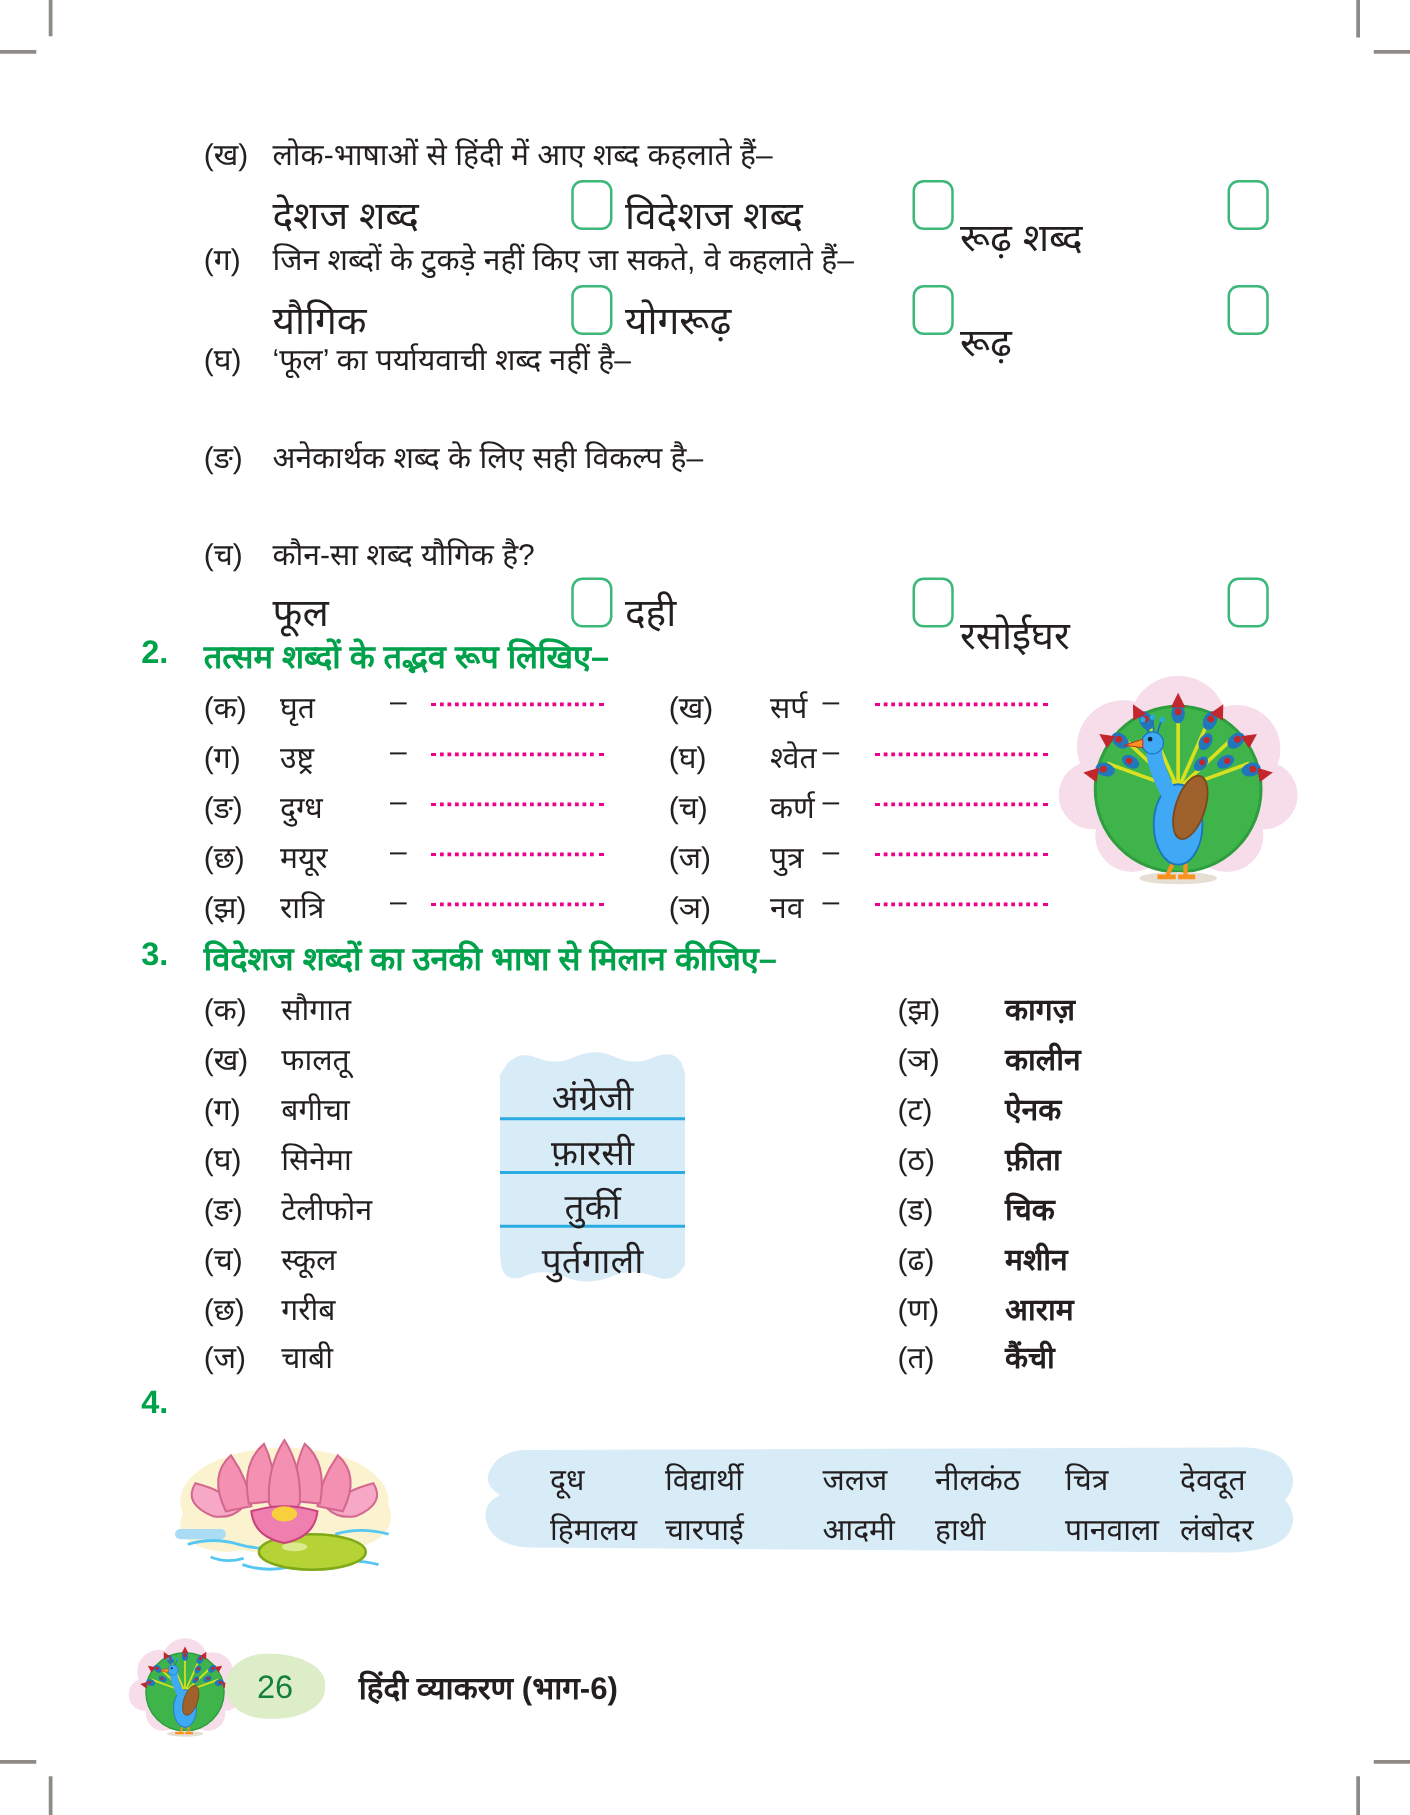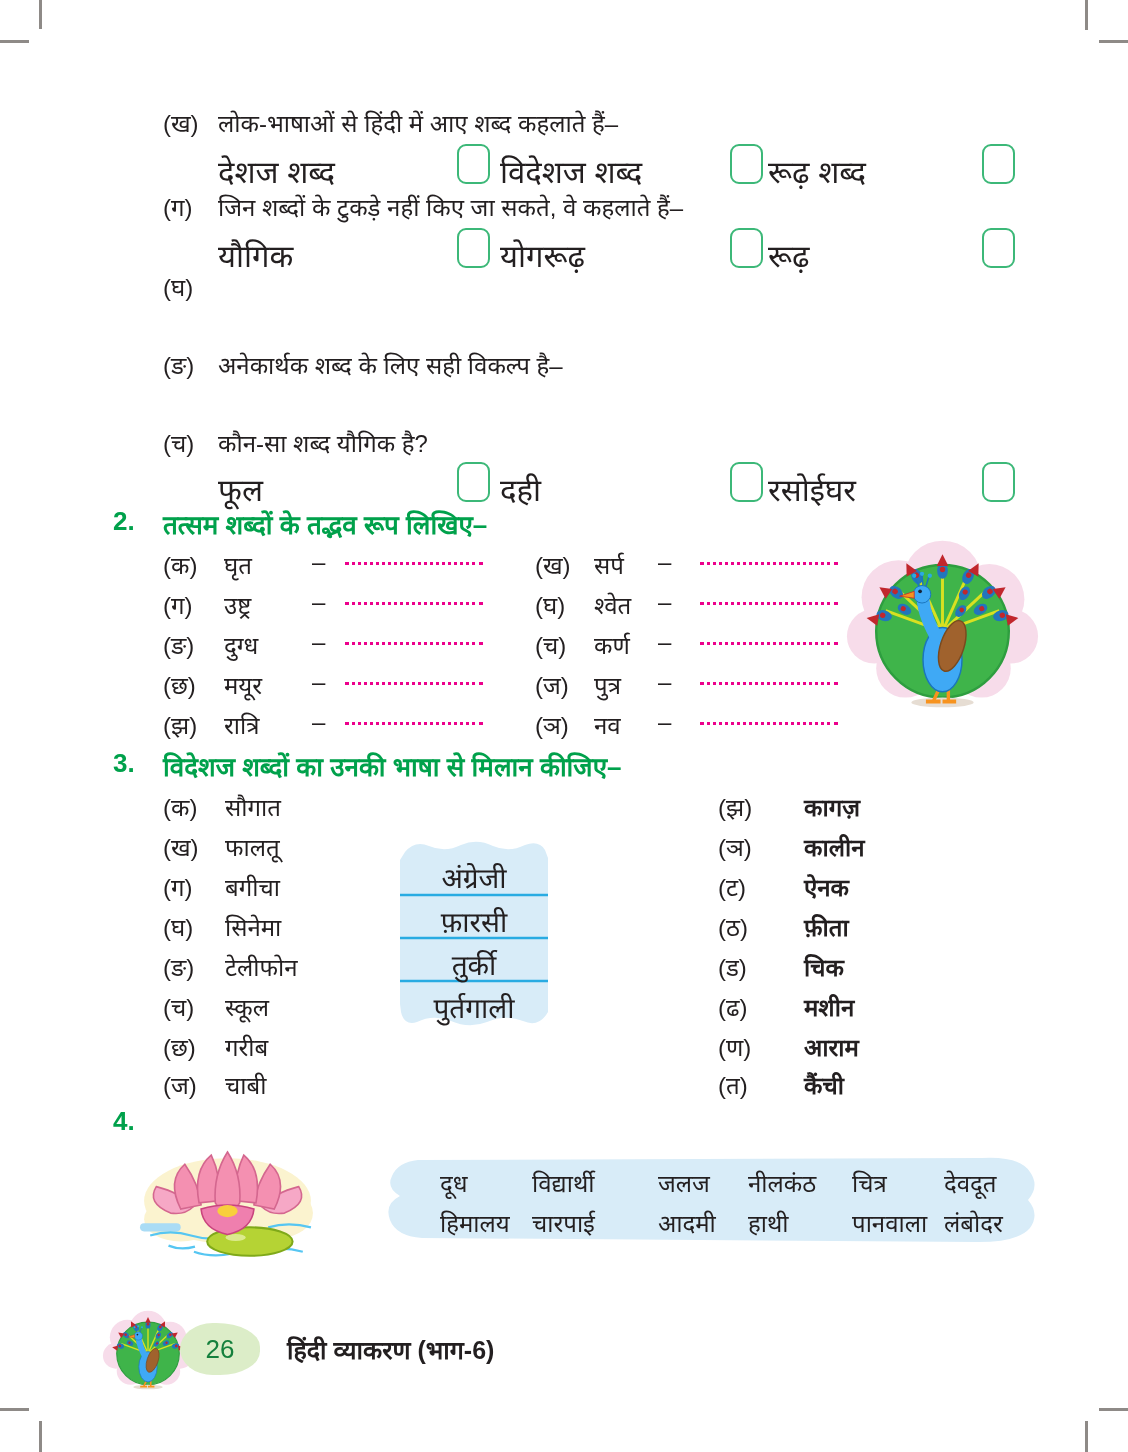--- a/index.html
+++ b/index.html
@@ -9,34 +9,34 @@
   .crop{position:absolute;background:#8e8a87;}
 
   
   .qline{position:absolute;left:0;width:100%;height:36px;font-size:24px;}
   .qletter{position:absolute;left:163px;font-size:24px;}
   .qtext{position:absolute;left:218px;font-size:24px;}
 
   
   .opt-row{position:absolute;left:0;width:100%;height:46px;}
   .opt-label{position:absolute;top:6px;font-size:31px;white-space:nowrap;}
-  .ol1{left:218px;} .ol2{left:500px;} .ol3{left:768px;}
+  .ol1{left:218px;} .ol2{left:500px;} .ol3{left:768px;margin-top:18px;}
   .checkbox{position:absolute;top:0;width:33px;height:40px;background:#fff;
             border:2.5px solid #3cb878;border-radius:9px;box-sizing:border-box;}
   .cb1{left:457px;} .cb2{left:730px;} .cb3{left:982px;}
 
   
   .heading{position:absolute;left:0;width:100%;height:40px;color:#00a14b;font-weight:bold;font-size:26px;}
   .hnum{position:absolute;left:113px;} .htext{position:absolute;left:163px;white-space:nowrap;}
 
   
   .q2-row{position:absolute;left:0;width:100%;height:40px;font-size:24px;}
   .ltr{position:absolute;white-space:nowrap;} .wrd{position:absolute;white-space:nowrap;} .dsh{position:absolute;}
   .l1{left:163px;} .w1{left:224px;} .d1{left:312px;}
-  .l2{left:535px;} .w2{left:594px;text-align:center;} .d2{left:658px;}
+  .l2{left:535px;} .w2{left:616px;text-align:center;} .d2{left:658px;}
   .blank{position:absolute;top:13px;height:1px;border-bottom:3.5px dotted #ec008c;}
   .b1{left:345px;width:138px;} .b2{left:700px;width:138px;}
 
   
   .q3-row{position:absolute;left:0;width:100%;height:40px;font-size:24px;}
   .q3l{left:163px;} .q3w{left:225px;} .q3lr{left:718px;} .q3wr{left:804px;font-weight:bold;}
 
   
   .lang-box{position:absolute;left:399px;top:836px;width:150px;height:196px;}
   .lang-box svg{position:absolute;left:0;top:0;}
@@ -221,20 +221,21 @@
     <span class="opt-label ol1">यौगिक</span>
     <span class="checkbox cb1"></span>
     <span class="opt-label ol2">योगरूढ़</span>
     <span class="checkbox cb2"></span>
     <span class="opt-label ol3">रूढ़</span>
     <span class="checkbox cb3"></span>
   </div>
 
   <div class="qline" style="top:270px">
     <span class="qletter">(घ)</span>
+    <span class="qtext">‘फूल’ का पर्यायवाची शब्द नहीं है–</span>
   </div>
 
   <div class="qline" style="top:348px">
     <span class="qletter">(ङ)</span>
     <span class="qtext">अनेकार्थक शब्द के लिए सही विकल्प है–</span>
   </div>
 
   <div class="qline" style="top:426px">
     <span class="qletter">(च)</span>
     <span class="qtext">कौन-सा शब्द यौगिक है?</span>

